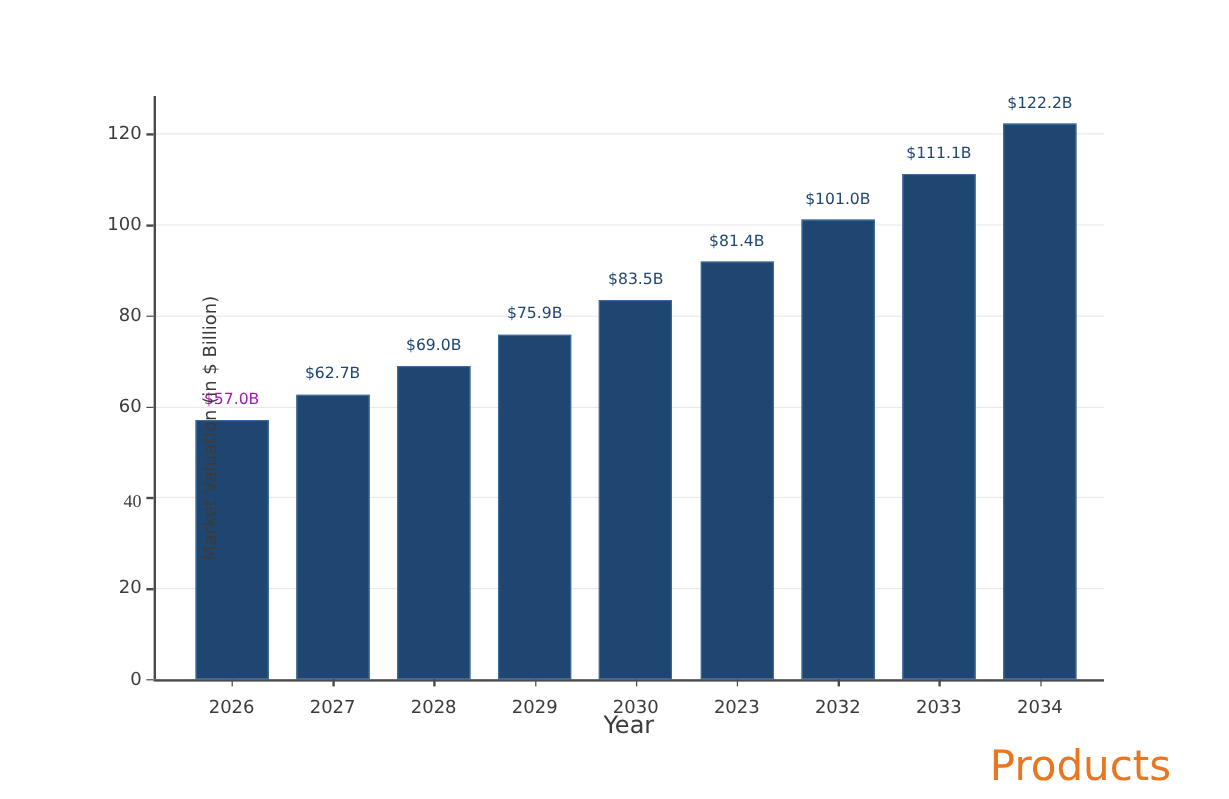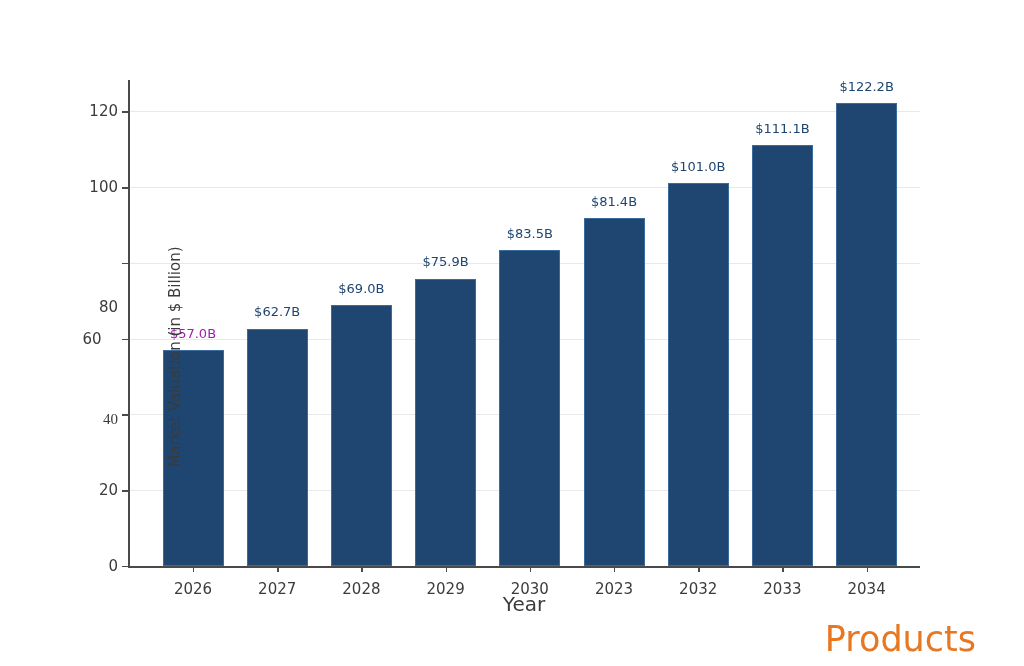--- a/index.html
+++ b/index.html
@@ -177,23 +177,23 @@
         <div class="gridline" style="top: 31.4404px; background: rgb(233, 233, 233);"></div>
       </div>
     <div id="yticks">
         <div class="ytick-mark" style="top: 486px;"></div>
         <div class="ytick-wrap" style="top: 486px;">0</div>
         <div class="ytick-mark" style="top: 410.24px;"></div>
         <div class="ytick-wrap" style="top: 410.24px;">20</div>
         <div class="ytick-mark" style="top: 334.48px;"></div>
         <div class="ytick-wrap" style="top: 339px; font-family: Liberation Serif, serif;">40</div>
         <div class="ytick-mark" style="top: 258.72px;"></div>
-        <div class="ytick-wrap" style="top: 258.72px; text-align: center;">60</div>
+        <div class="ytick-wrap" style="top: 258.72px;">60</div>
         <div class="ytick-mark" style="top: 182.96px;"></div>
-        <div class="ytick-wrap" style="top: 182.96px; margin-top: 44px;">80</div>
+        <div class="ytick-wrap" style="top: 182.96px;">80</div>
         <div class="ytick-mark" style="top: 107.2px;"></div>
         <div class="ytick-wrap" style="top: 107.2px;">100</div>
         <div class="ytick-mark" style="top: 31.4404px;"></div>
         <div class="ytick-wrap" style="top: 31.4404px;">120</div>
       </div>
     <div id="bars">
         <div class="bar" style="left: 34.5px; height: 215.916px; background: rgb(31, 70, 112);"></div>
         <div class="bar-label" style="left: 65px; top: 246.084px; color: #a21caf;">$57.0B</div>
         <div class="bar" style="left: 118.7px; height: 237.507px; background: rgb(31, 70, 112);"></div>
         <div class="bar-label" style="left: 149.2px; top: 224.493px; color: rgb(31, 70, 112);">$62.7B</div>

